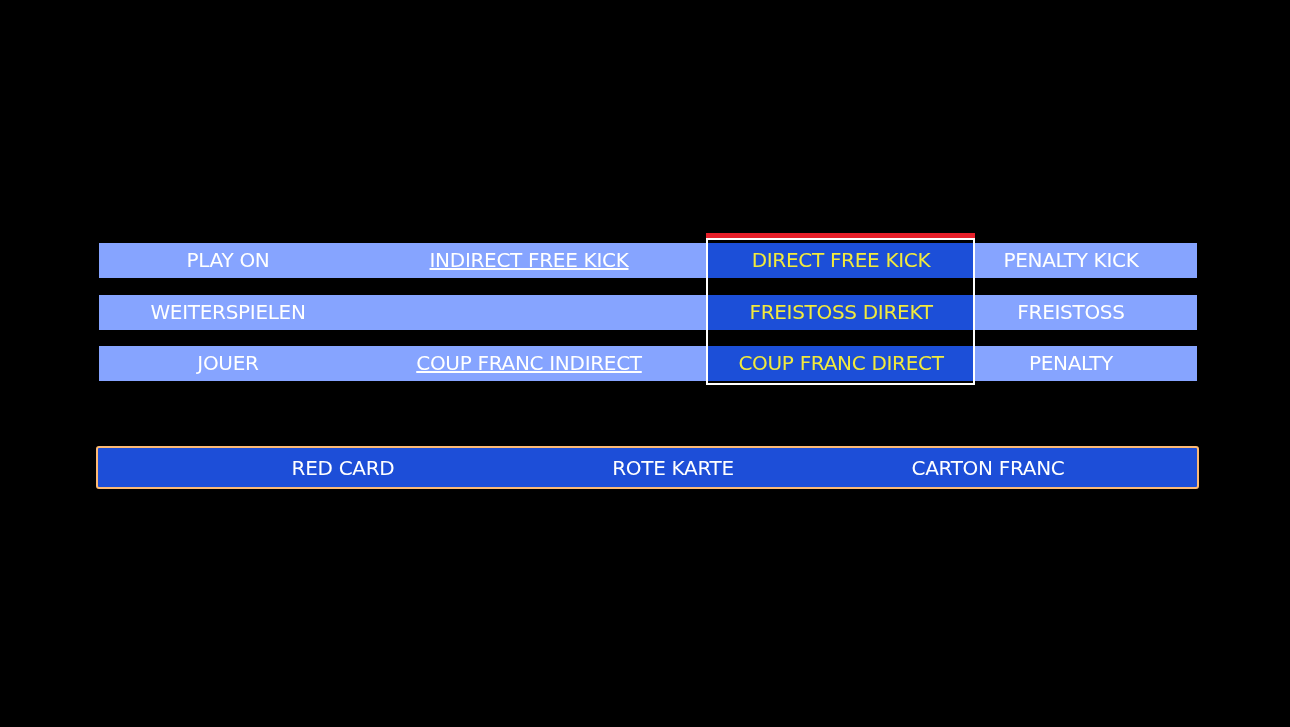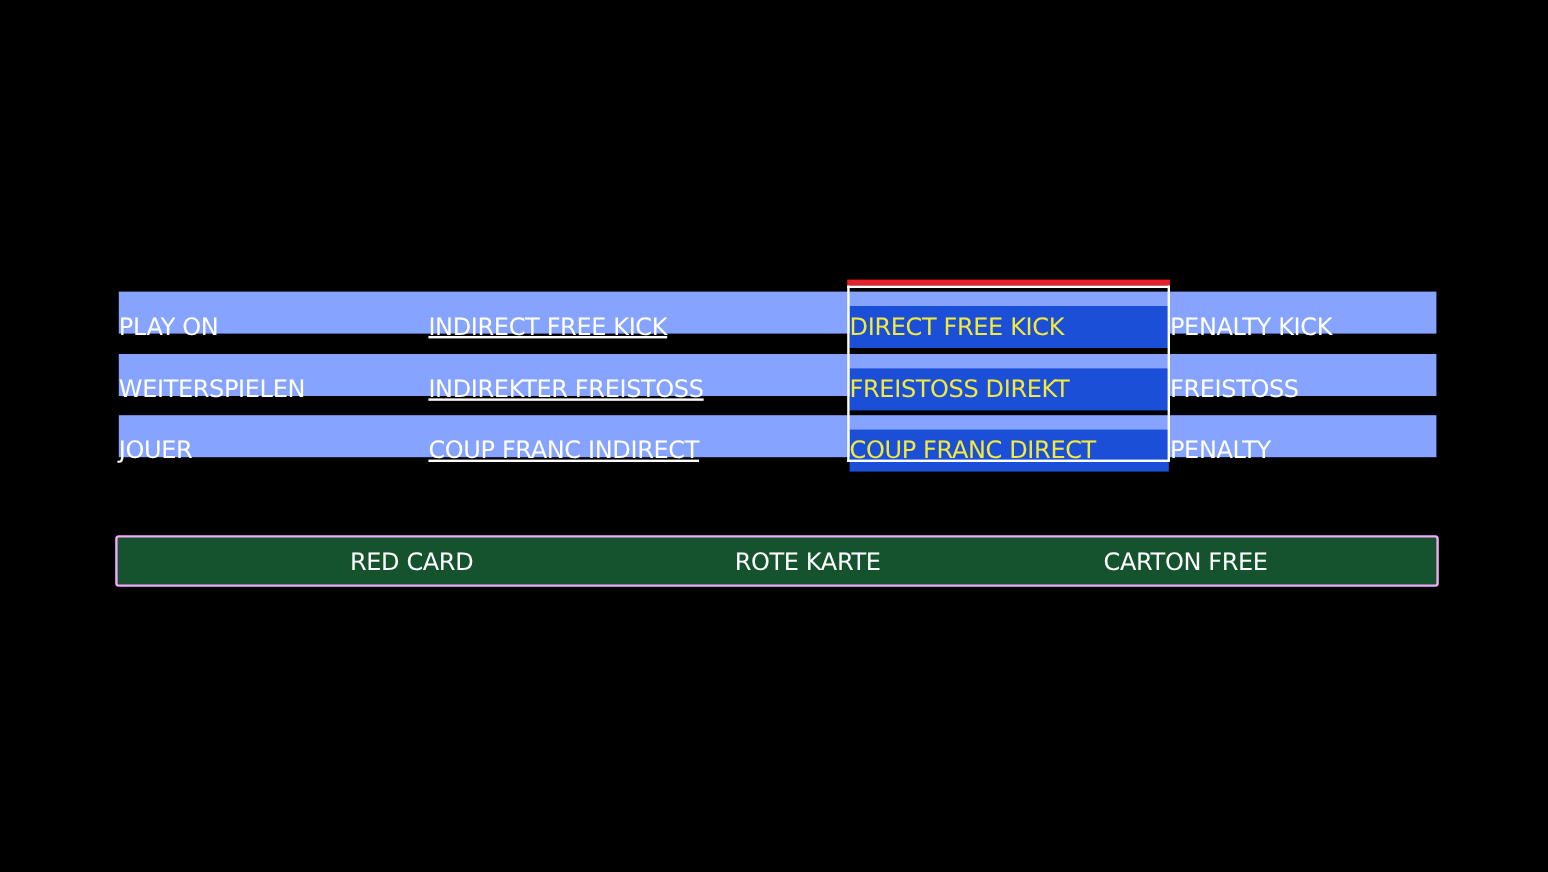--- a/index.html
+++ b/index.html
@@ -1,60 +1,59 @@
 <!DOCTYPE html>
 <html><head>
   <meta charset="utf-8">
   <style>
     html, body { margin: 0; padding: 0; background: #000; }
     body { width: 1290px; height: 727px; position: relative; overflow: hidden;
            font-family: "DejaVu Sans", "Liberation Sans", sans-serif; }
     .row { position: absolute; left: 99px; width: 1098px; height: 35px;
            background: #86a4ff; }
-    .cell { position: absolute; top: 12px; height: 35px; line-height: 35px;
-            text-align: left; color: #fff; font-size: 20px; letter-spacing: -0.3px;
+    .cell { position: absolute; top: 0; height: 35px; line-height: 35px;
+            text-align: center; color: #fff; font-size: 20px; letter-spacing: -0.3px;
             white-space: nowrap; }
     .c0 { left: 0; width: 258px; }
     .c1 { left: 258px; width: 344px; text-decoration: underline; }
     .c2 { left: 609px; width: 266px; background: #1c4fd8; color: #f2ea3c; }
     .c3 { left: 876px; width: 192px; }
     .hl-top { position: absolute; left: 706px; top: 233px; width: 269px; height: 5px; background: #e8202a; }
     .hl-box { position: absolute; left: 706px; top: 238px; width: 265px; height: 145px;
               border: 2px solid #fff; border-top: none; box-sizing: content-box; }
     .hl-box::before { content: ""; position: absolute; left: -2px; right: -2px; top: 0; height: 2px; background: #fff; }
     .card { position: absolute; left: 96px; top: 446px; width: 1099px; height: 39px;
-            background: #14532d; border: 2px solid #f0abfc; border-radius: 3px; }
+            background: #1d4ed8; border: 2px solid #fdba74; border-radius: 3px; }
     .card span { position: absolute; top: 0; height: 39px; line-height: 40px; color: #fff;
                  font-size: 20px; letter-spacing: -0.3px; white-space: nowrap;
                  transform: translateX(-50%); }
   </style>
 </head>
 <body>
 
 <div>
   <div class="row" style="top:243px">
     <div class="cell c0">PLAY ON</div>
     <div class="cell c1">INDIRECT FREE KICK</div>
     <div class="cell c2">DIRECT FREE KICK</div>
     <div class="cell c3">PENALTY KICK</div>
   </div>
   <div class="row" style="top:295px">
     <div class="cell c0">WEITERSPIELEN</div>
-    <div class="cell c1">INDIREKTER FREISTOSS</div>
     <div class="cell c2">FREISTOSS DIREKT</div>
     <div class="cell c3">FREISTOSS</div>
   </div>
   <div class="row" style="top:346px">
     <div class="cell c1">COUP FRANC INDIRECT</div>
     <div class="cell c0">JOUER</div>
     <div class="cell c2">COUP FRANC DIRECT</div>
     <div class="cell c3">PENALTY</div>
   </div>
 </div>
 
 <div class="hl-top"></div>
 <div class="hl-box"></div>
 
 <div class="card">
   <span style="left:245px">RED CARD</span>
   <span style="left:575px">ROTE KARTE</span>
-  <span style="left:890px">CARTON FREE</span>
+  <span style="left:890px">CARTON FRANC</span>
 </div>
 
 </body></html>

